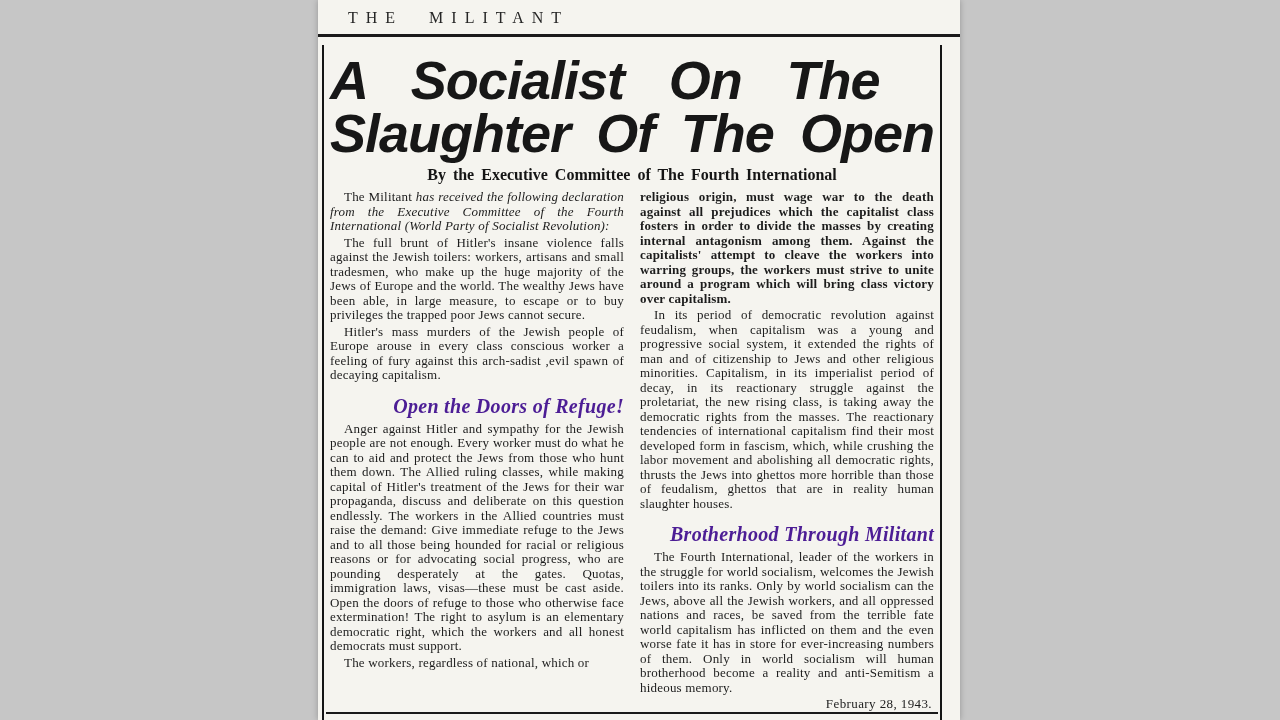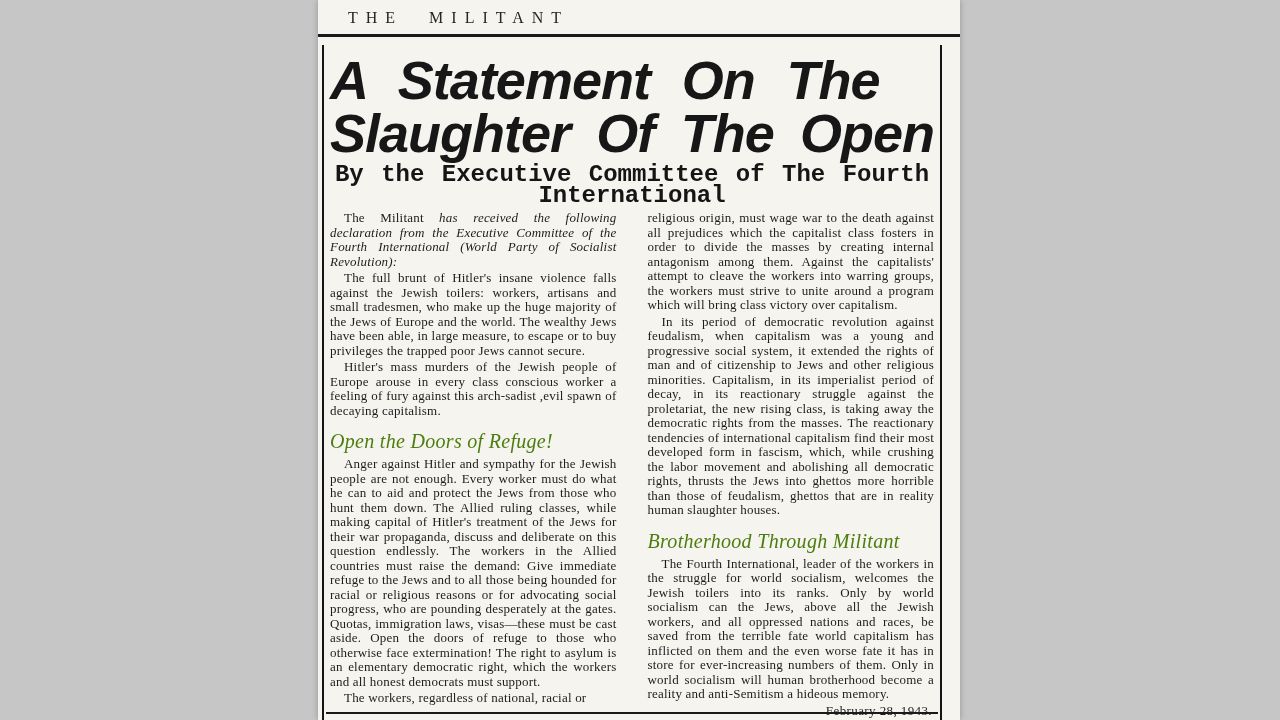--- a/index.html
+++ b/index.html
@@ -19,61 +19,61 @@
     padding:0 6px;}
   .bottom-rule{position:absolute;top:712px;left:8px;width:612px;height:2px;
     background:var(--rule,#1a1a1a);}
   .headline{margin-top:9px;font-family:"Liberation Sans",sans-serif;
     font-weight:700;font-style:italic;font-size:54px;line-height:53px;
     letter-spacing:-1px;color:#171717;}
   .headline .hl{text-align:justify;text-align-last:justify;white-space:nowrap;}
   .hl1{width:91%;}
   .hl2{width:100%;}
   .byline{margin-top:4px;text-align:center;
-    font-family:Liberation Mono, monospace;font-weight:700;font-size:24px;
+    font-family:Liberation Serif, serif;font-weight:700;font-size:16px;
     line-height:21px;word-spacing:3px;color:#151515;}
-  .cols{display:flex;gap:31px;margin-top:5px;}
+  .cols{display:flex;gap:16px;margin-top:5px;}
   .col{width:294px;font-size:13px;line-height:14.5px;text-align:justify;
     letter-spacing:.2px;hyphens:auto;}
   .para{margin:0 0 2px 0;text-indent:14px;}
-  .para.flush{text-indent:0;}
+  .para.flush{text-indent:0;font-weight:bold;}
   .para.italic{font-style:italic;}
   .para.italic .lead-roman{font-style:normal;}
   .subhead{margin:12px 0 5px 0;font-size:20px;line-height:22px;
-    font-weight:400;font-style:italic;text-align:left;text-indent:0;
-    letter-spacing:.3px;color:#4d7c0f;}
+    font-weight:700;font-style:italic;text-align:right;text-indent:0;
+    letter-spacing:.3px;color:#4c1d95;}
   .dateline{margin:1px 2px 0 0;text-align:right;text-indent:0;
     font-size:13px;letter-spacing:.4px;}
 </style>
 </head>
 <body>
 
 <div class="viewport">
   <div class="scan">
 
     <div class="masthead">THE MILITANT</div>
 
     <div class="top-rule"></div>
 
     <div class="article-box">
       <div class="headline">
-        <div class="hl hl1">A Statement On The</div>
+        <div class="hl hl1">A Socialist On The</div>
         <div class="hl hl2">Slaughter Of The Open</div>
       </div>
 
       <div class="byline">By the Executive Committee of The Fourth International</div>
 
       <div class="cols">
         <div class="col">
             <p class="para italic"><span class="lead-roman">The Militant </span>has received the following declaration from the Executive Committee of the Fourth International (World Party of Socialist Revolution):</p>
             <p class="para">The full brunt of Hitler's insane violence falls against the Jewish toilers: workers, artisans and small tradesmen, who make up the huge majority of the Jews of Europe and the world. The wealthy Jews have been able, in large measure, to escape or to buy privileges the trapped poor Jews cannot secure.</p>
             <p class="para">Hitler's mass murders of the Jewish people of Europe arouse in every class conscious worker a feeling of fury against this arch-sadist ,evil spawn of decaying capitalism.</p>
             <h3 class="subhead">Open the Doors of Refuge!</h3>
             <p class="para">Anger against Hitler and sympathy for the Jewish people are not enough. Every worker must do what he can to aid and protect the Jews from those who hunt them down. The Allied ruling classes, while making capital of Hitler's treatment of the Jews for their war propaganda, discuss and deliberate on this question endlessly. The workers in the Allied countries must raise the demand: Give immediate refuge to the Jews and to all those being hounded for racial or religious reasons or for advocating social progress, who are pounding desperately at the gates. Quotas, immigration laws, visas—these must be cast aside. Open the doors of refuge to those who otherwise face extermination! The right to asylum is an elementary democratic right, which the workers and all honest democrats must support.</p>
-            <p class="para">The workers, regardless of national, racial or</p>
+            <p class="para">The workers, regardless of national, which or</p>
           </div>
         <div class="col">
             <p class="para flush">religious origin, must wage war to the death against all prejudices which the capitalist class fosters in order to divide the masses by creating internal antagonism among them. Against the capitalists' attempt to cleave the workers into warring groups, the workers must strive to unite around a program which will bring class victory over capitalism.</p>
             <p class="para">In its period of democratic revolution against feudalism, when capitalism was a young and progressive social system, it extended the rights of man and of citizenship to Jews and other religious minorities. Capitalism, in its imperialist period of decay, in its reactionary struggle against the proletariat, the new rising class, is taking away the democratic rights from the masses. The reactionary tendencies of international capitalism find their most developed form in fascism, which, while crushing the labor movement and abolishing all democratic rights, thrusts the Jews into ghettos more horrible than those of feudalism, ghettos that are in reality human slaughter houses.</p>
             <h3 class="subhead">Brotherhood Through Militant</h3>
             <p class="para">The Fourth International, leader of the workers in the struggle for world socialism, welcomes the Jewish toilers into its ranks. Only by world socialism can the Jews, above all the Jewish workers, and all oppressed nations and races, be saved from the terrible fate world capitalism has inflicted on them and the even worse fate it has in store for ever-increasing numbers of them. Only in world socialism will human brotherhood become a reality and anti-Semitism a hideous memory.</p>
             <p class="dateline">February 28, 1943.</p>
           </div>
       </div>
     </div>

